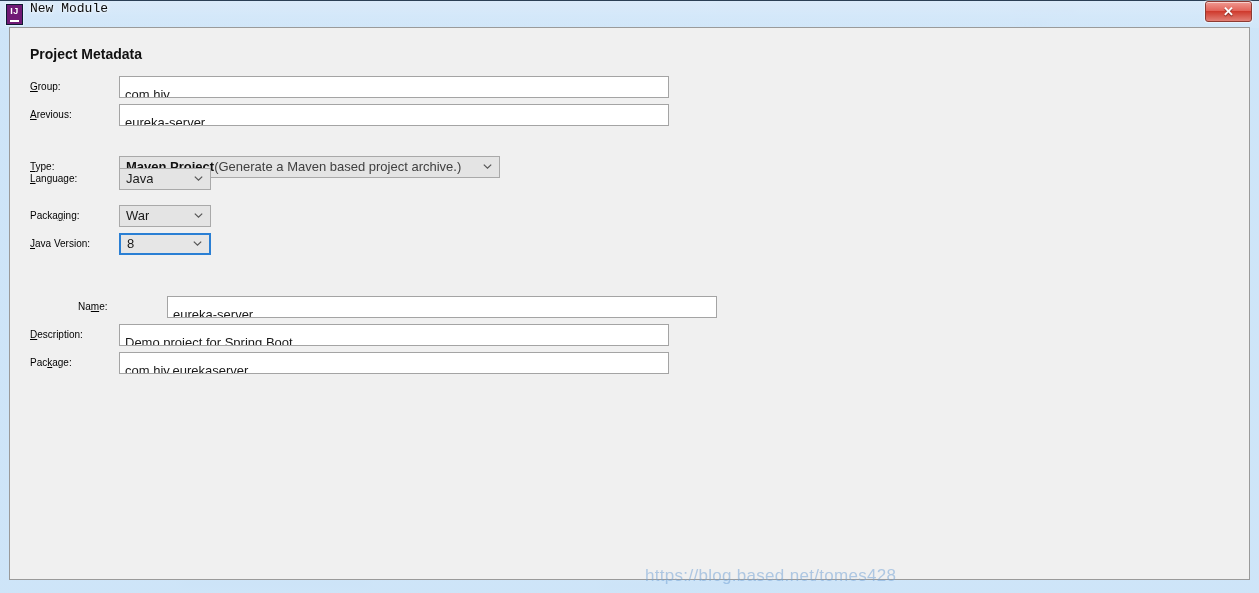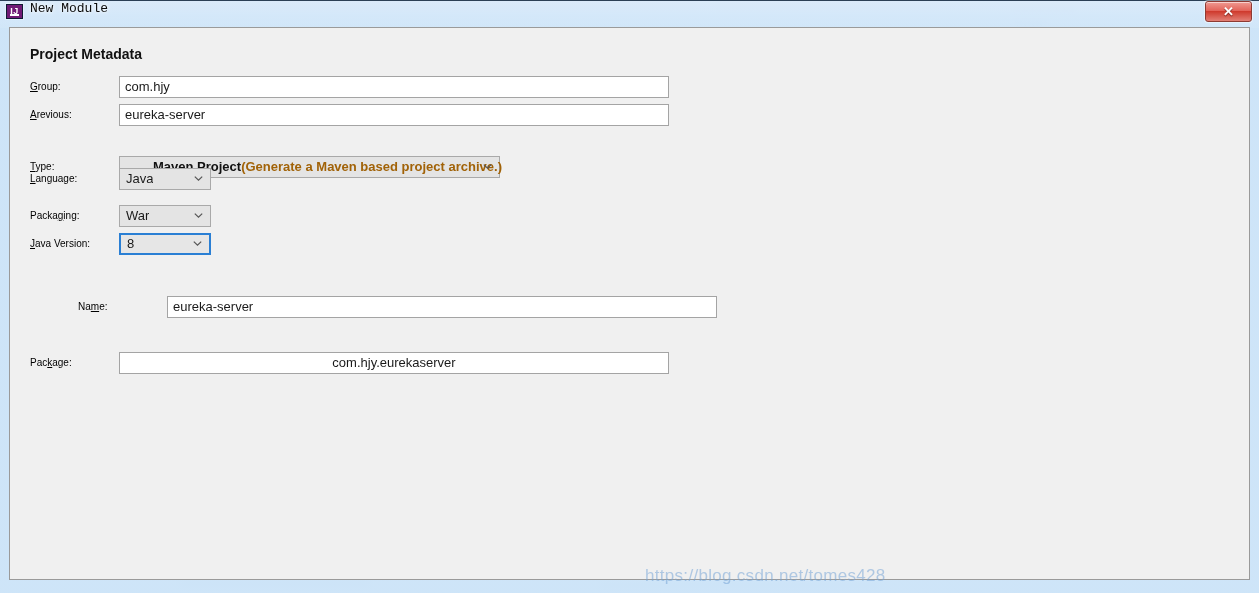--- a/index.html
+++ b/index.html
@@ -47,21 +47,21 @@
   }
 
   
   #titlebar {
     position: absolute;
     left: 0; top: 0; width: 1259px; height: 27px;
     z-index: 5;
   }
   #app-icon {
     position: absolute; left: 6px; top: 4px;
-    width: 17px; height: 15px;
+    width: 17px; height: 21px;
     background: #701a75;
     border: 1px solid #0f1b33;
     box-sizing: border-box;
     box-shadow: 0 0 0 1px rgba(255,255,255,0.35);
   }
   #app-icon .ij-letters {
     position: absolute; left: 0; right: 0; top: 1px;
     text-align: center;
     color: #ffffff;
     font-family: "Liberation Sans", sans-serif;
@@ -138,21 +138,21 @@
     position: absolute;
     left: 109px;
     top: 0;
     width: 550px; height: 22px;
     background: #ffffff;
     border: 1px solid #a4a4a4;
     box-sizing: border-box;
     font-size: 13px;
     color: #1a1a1a;
     line-height: 20px;
-    padding: 0 5px;
+    padding: 8px 5px;
     white-space: nowrap;
     overflow: hidden;
     cursor: text;
   }
 
   
   .combo {
     position: absolute;
     left: 109px; top: 0;
     height: 22px;
@@ -167,22 +167,22 @@
   }
   .combo .combo-text {
     position: absolute; left: 6px; top: 0;
     line-height: 20px;
     font-size: 13px;
     color: #1a1a1a;
     white-space: nowrap;
     overflow: hidden;
   }
   .combo.focused .combo-text { line-height: 18px; }
-  .combo .combo-main { font-weight: bold; color: #111; margin-left: 27px; }
-  .combo .combo-hint { color: #a16207; font-weight: bold; text-align: center; }
+  .combo .combo-main { font-weight: bold; color: #111; }
+  .combo .combo-hint { color: #404040; font-weight: normal; text-align: center; }
   .combo .chev {
     position: absolute;
     right: 7px; top: 50%;
     width: 9px; height: 9px;
     margin-top: -5px;
   }
   .combo .chev svg { display: block; }
 
   
   #combo-type { width: 381px; }
@@ -318,28 +318,32 @@
         </div>
       </div>
     </div>
 
 
     <div class="row" style="top:268px;margin-left:48px;">
       <div class="field-label"><span>Na</span><span class="mn">m</span><span>e:</span></div>
       <div class="text-input" id="input-name">eureka-server</div>
     </div>
 
-
-    <div class="row" style="top:324px;text-align:center;">
+    <div class="row" style="top:296px;">
+      <div class="field-label"><span class="mn">D</span><span>escription:</span></div>
+      <div class="text-input" id="input-description">Demo project for Spring Boot</div>
+    </div>
+
+    <div class="row" style="top:324px;">
       <div class="field-label"><span>Pac</span><span class="mn">k</span><span>age:</span></div>
       <div class="text-input" id="input-package">com.hjy.eurekaserver</div>
     </div>
 
   </div>
 
   <div class="dlg-button" id="btn-previous"><span class="mn">P</span><span>revious</span></div>
   <div class="dlg-button default" id="btn-next"><span class="mn">N</span><span>ext</span></div>
   <div class="dlg-button" id="btn-cancel">Cancel</div>
   <div class="dlg-button" id="btn-help">Help</div>
 
-  <div id="watermark">https://blog.csdn.net/tomes428</div>
+  <div id="watermark">https://blog.based.net/tomes428</div>
 
 </div>
 
 </body></html>

